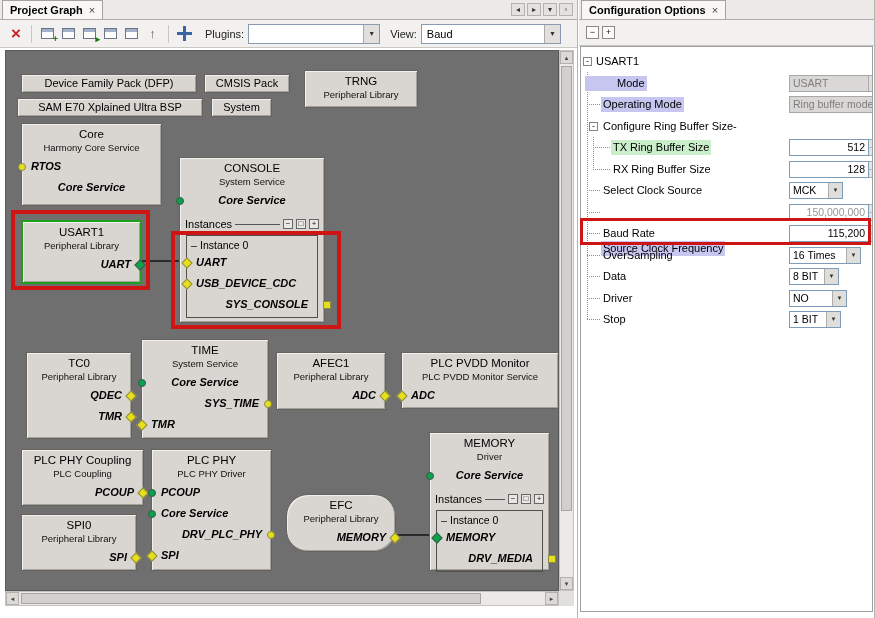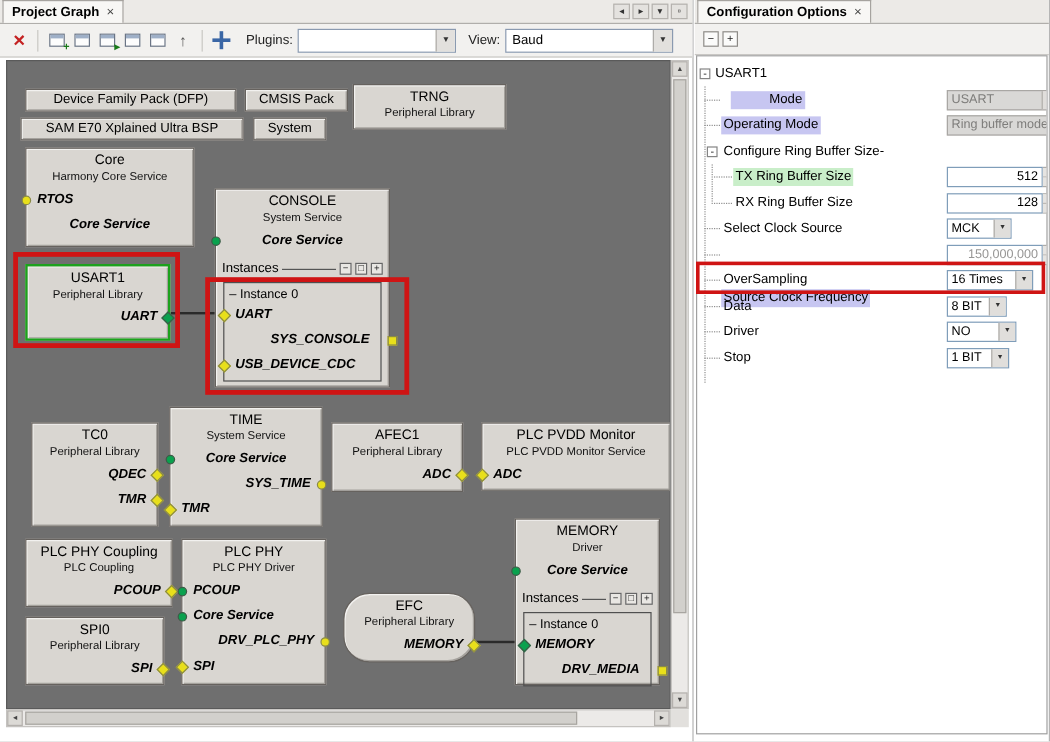--- a/index.html
+++ b/index.html
@@ -158,21 +158,21 @@
   </div>
 
   <div id="canvaswrap">
     <div id="canvas">
         <div class="pack" style="left: 15px; top: 23px; width: 176px; height: 19px;">Device Family Pack (DFP)</div>
         <div class="pack" style="left: 198px; top: 23px; width: 86px; height: 19px;">CMSIS Pack</div>
         <div class="pack" style="left: 11px; top: 47px; width: 186px; height: 19px;">SAM E70 Xplained Ultra BSP</div>
         <div class="pack" style="left: 205px; top: 47px; width: 61px; height: 19px;">System</div>
         <div class="conn" style="left: 136px; top: 209px; width: 43px;"></div>
         <div class="conn" style="left: 390px; top: 483px; width: 39px;"></div>
-        <div class="node" style="left: 288px; top: 19px; width: 128px; height: 38px;">
+        <div class="node" style="left: 298px; top: 19px; width: 114px; height: 38px;">
           <div class="ntitle">TRNG</div>
           <div class="nsub">Peripheral Library</div>
         </div>
         <div class="node" style="left: 15px; top: 72px; width: 141px; height: 83px;">
           <div class="ntitle">Core</div>
           <div class="nsub">Harmony Core Service</div>
           <div class="nrow cap al-left"><span>RTOS</span><span class="marker yc ms-left"></span></div>
           <div class="nrow cap al-center"><span>Core Service</span></div>
         </div>
         <div class="node" style="left: 173px; top: 106px; width: 146px; height: 166px;">
@@ -182,22 +182,22 @@
           <div class="ihdr">
             <span class="ilab">Instances</span>
             <span class="hline"></span>
             <span class="ibtn">−</span>
             <span class="ibtn">□</span>
             <span class="ibtn">+</span>
           </div>
           <div class="igroup">
             <div class="ileg">Instance 0</div>
             <div class="nrow cap al-left"><span>UART</span><span class="marker yd ms-left"></span></div>
+            <div class="nrow cap al-left"><span>USB_DEVICE_CDC</span><span class="marker yd ms-left"></span></div>
             <div class="nrow cap al-right"><span>SYS_CONSOLE</span><span class="marker ys ms-right outer"></span></div>
-            <div class="nrow cap al-left"><span>USB_DEVICE_CDC</span><span class="marker yd ms-left"></span></div>
           </div>
         </div>
         <div class="node selected" style="left: 15px; top: 169px; width: 121px; height: 64px;">
           <div class="ntitle">USART1</div>
           <div class="nsub">Peripheral Library</div>
           <div class="nrow cap al-right"><span>UART</span><span class="marker gd ms-right"></span></div>
         </div>
         <div class="node" style="left: 20px; top: 301px; width: 106px; height: 87px;">
           <div class="ntitle">TC0</div>
           <div class="nsub">Peripheral Library</div>
@@ -293,21 +293,21 @@
   </div>
   <div id="tree">
     <div class="guide" id="guide1"></div>
     <div class="guide" id="guide2"></div>
   <div class="trow">
         <span class="exp" style="left: 2px;">-</span>
         <span class="tlabel" style="left: 13px;">USART1</span>
       </div>
       <div class="trow">
         <span class="dotline" style="left: 6px; width: 13px;"></span>
-        <span class="tlabel hl-purple" style="left: 28px; padding-left: 32px;">Mode</span>
+        <span class="tlabel hl-purple" style="left: 4px; padding-left: 32px;">Mode</span>
         <div class="combo dis" style="width: 94px;">
           <span class="cval">USART</span>
           <span class="carr">▼</span>
         </div>
       </div>
       <div class="trow">
         <span class="dotline" style="left: 6px; width: 13px;"></span>
         <span class="tlabel hl-purple" style="left: 20px;">Operating Mode</span>
         <div class="combo dis" style="width: 101px;">
           <span class="cval">Ring buffer mode</span>
@@ -354,20 +354,31 @@
         <div class="spin dis">
           <span class="sval">150,000,000</span>
           <span class="sbtns">
             <span class="sb">▲</span>
             <span class="sb">▼</span>
           </span>
         </div>
       </div>
       <div class="trow">
         <span class="dotline" style="left: 6px; width: 13px;"></span>
+        <span class="tlabel" style="left: 20px;">Baud Rate</span>
+        <div class="spin">
+          <span class="sval">115,200</span>
+          <span class="sbtns">
+            <span class="sb">▲</span>
+            <span class="sb">▼</span>
+          </span>
+        </div>
+      </div>
+      <div class="trow">
+        <span class="dotline" style="left: 6px; width: 13px;"></span>
         <span class="tlabel" style="left: 20px;">OverSampling</span>
         <div class="combo" style="width: 72px;">
           <span class="cval">16 Times</span>
           <span class="carr">▼</span>
         </div>
       </div>
       <div class="trow">
         <span class="dotline" style="left: 6px; width: 13px;"></span>
         <span class="tlabel" style="left: 20px;">Data</span>
         <div class="combo" style="width: 50px; justify-content: center;">

